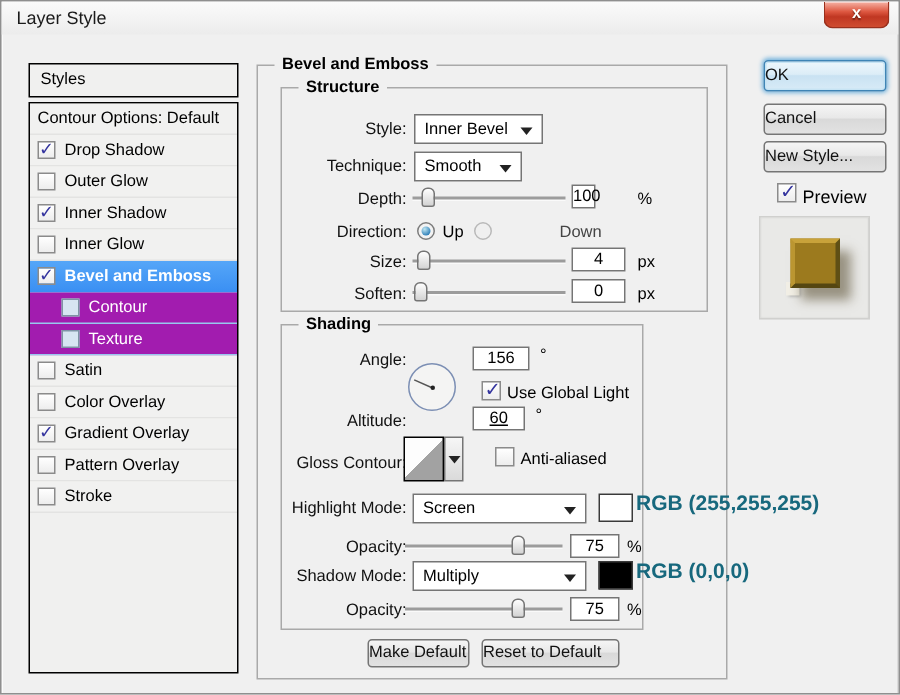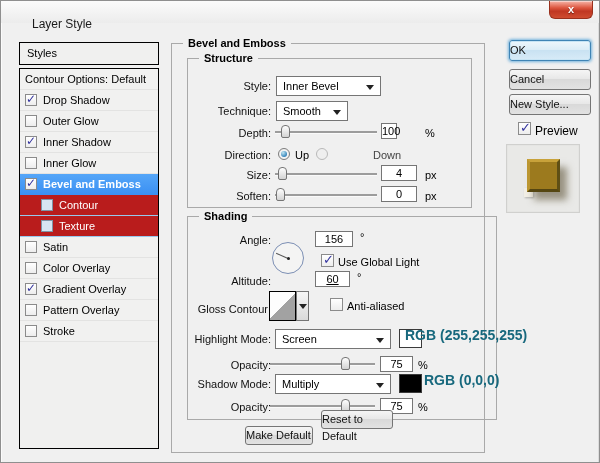--- a/index.html
+++ b/index.html
@@ -5,35 +5,35 @@
   * { margin:0; padding:0; box-sizing:border-box; }
   body { background:#cfcfcf; font-family:"Liberation Sans","DejaVu Sans",sans-serif; }
   .window {
     position:relative; width:600px; height:463px; background:#f0f0f0;
     border:1px solid #8f8f8f; box-shadow:inset 1px 0 0 #fbfbfb, inset -1px 0 0 #dcdcdc;
     overflow:hidden; font-size:11px; color:#000;
   }
   
   .titlebar { position:absolute; top:0; left:0; right:0; height:22px;
     background:linear-gradient(#fbfbfb,#ececec); }
-  .title { position:absolute; left:10px; top:16px; font-size:12px; color:#1b1b1b;margin-left:21px; }
+  .title { position:absolute; left:10px; top:4px; font-size:12px; color:#1b1b1b; }
   .close-btn { position:absolute; top:0; right:6px; width:44px; height:18px;
     background:linear-gradient(#f2a394 8%, #dd5740 40%, #c03722 60%, #cf4c30);
     border:1px solid #99301d; border-top:none; border-radius:0 0 6px 6px;
     color:#fff; font-weight:bold; font-size:11px; text-align:center; line-height:16px;
     text-shadow:0 1px 1px rgba(0,0,0,.45); box-shadow:inset 0 1px 0 rgba(255,255,255,.5); cursor:pointer; }
   
   .styles-hdr { position:absolute; left:18px; top:41px; width:140px; height:23px;
     border:1px solid #000; background:#f0f0ef; line-height:21px; padding-left:7px; }
   .styles-list { position:absolute; left:18px; top:67px; width:140px; height:381px;
     border:1px solid #000; background:#f0f0ef; overflow:hidden; }
   .srow { height:21px; display:flex; align-items:center; padding-left:5px;
     border-bottom:1px solid #e3e3e2; background:#f1f1f0; cursor:pointer; white-space:nowrap; }
   .srow.sel { background:linear-gradient(#55a6f8,#3b90f3); color:#fff; font-weight:bold; border-bottom-color:#3b90f3; }
-  .srow.sub { background:#b91c1c; color:#fff; padding-left:21px; border-bottom-color:#98c8ed; }
+  .srow.sub { background:#a21caf; color:#fff; padding-left:21px; border-bottom-color:#98c8ed; }
   .cb { width:12px; height:12px; border:1px solid #8b8b8b; background:linear-gradient(#ffffff,#ededed);
     margin-right:6px; position:relative; flex:none; }
   .cb.on::after { content:"\2713"; position:absolute; left:0; top:-3px; font-size:12px;
     font-weight:bold; color:#33339e; }
   .srow.sub .cb { border-color:#7f94a6; background:#d7e5f2; }
   
   .grp { position:absolute; border:1px solid #a9a9a9; }
   .grp-lbl { position:absolute; top:-7px; left:11px; background:#f0f0f0; padding:0 5px;
     font-weight:bold; line-height:12px; }
   
@@ -155,21 +155,21 @@
     </div>
   </div>
 
   <div class="grp" style="left:170px; top:42px; width:314px; height:410px;">
     <span class="grp-lbl">Bevel and Emboss</span>
 
     <div class="grp" style="left:15px; top:14px; width:285px; height:150px;">
       <span class="grp-lbl">Structure</span>
 
       <span class="flabel" style="left:0; width:83px; top:21px;">Style:</span>
-      <div class="dd" style="left:88px; top:17px; width:105px; height:20px;">
+      <div class="dd" style="left:88px; top:17px; width:86px; height:20px;">
         <span>Inner Bevel</span>
       </div>
 
       <span class="flabel" style="left:0; width:83px; top:46px;">Technique:</span>
       <div class="dd" style="left:88px; top:42px; width:72px; height:20px;">
         <span>Smooth</span>
       </div>
 
       <span class="flabel" style="left:0; width:83px; top:68px;">Depth:</span>
       <div class="track" style="left:87px; top:72px; width:102px;"></div>
@@ -189,21 +189,21 @@
       <div class="vbox" style="left:193px; top:106px; width:36px;">4</div>
       <span class="unit" style="left:237px; top:110px;">px</span>
 
       <span class="flabel" style="left:0; width:83px; top:131px;">Soften:</span>
       <div class="track" style="left:87px; top:135px; width:102px;"></div>
       <div class="thumb" style="left:88px; top:129px;"></div>
       <div class="vbox" style="left:193px; top:127px; width:36px;">0</div>
       <span class="unit" style="left:237px; top:131px;">px</span>
     </div>
 
-    <div class="grp" style="left:15px; top:172px; width:310px; height:204px;">
+    <div class="grp" style="left:15px; top:172px; width:242px; height:204px;">
       <span class="grp-lbl">Shading</span>
 
       <span class="flabel" style="left:0; width:83px; top:17px;">Angle:</span>
       <div class="vbox" style="left:127px; top:14px; width:38px;">156</div>
       <span class="unit" style="left:172px; top:14px;">°</span>
 
       <div class="dial" style="left:84px; top:25px;">
         <div class="needle"></div>
         <div class="dot"></div>
       </div>
@@ -240,24 +240,24 @@
       <div class="swatch" style="left: 211px; top: 157px; background: rgb(0, 0, 0);"></div>
 
       <span class="flabel" style="left:0; width:83px; top:184px;">Opacity:</span>
       <div class="track" style="left:82px; top:188px; width:105px;"></div>
       <div class="thumb" style="left:153px; top:182px;"></div>
       <div class="vbox" style="left:192px; top:181px; width:33px;">75</div>
       <span class="unit" style="left:230px; top:184px;">%</span>
     </div>
 
     <div class="btn" style="left:73px; top:382px; width:68px; height:19px; line-height:17px;">Make Default</div>
-    <div class="btn" style="left:149px; top:366px; width:72px; height:19px; line-height:17px;">Reset to Default</div>
-  </div>
-
-  <span class="rgb-note" style="left: 404px; top: 326px; color: rgb(23, 104, 125); text-align: right;">RGB (255,255,255)</span>
+    <div class="btn" style="left:149px; top:382px; width:92px; height:19px; line-height:17px;">Reset to Default</div>
+  </div>
+
+  <span class="rgb-note" style="left: 423px; top: 326px; color: rgb(23, 104, 125); text-align: right;">RGB (255,255,255)</span>
   <span class="rgb-note" style="left: 423px; top: 371px; color: rgb(23, 104, 125);">RGB (0,0,0)</span>
 
   <div class="btn default" style="left:508px; top:39px; width:82px; height:21px; line-height:19px;">OK</div>
   <div class="btn" style="left:508px; top:93px; width:82px; height:21px; line-height:19px;">New Style...</div>
   <div class="btn" style="left:508px; top:68px; width:82px; height:21px; line-height:19px;">Cancel</div>
 
   <div class="chk on" style="left:517px; top:121px;"></div>
   <span class="chklbl" style="left:534px; top:123px; font-size:12px;">Preview</span>
 
   <div class="preview-box">

